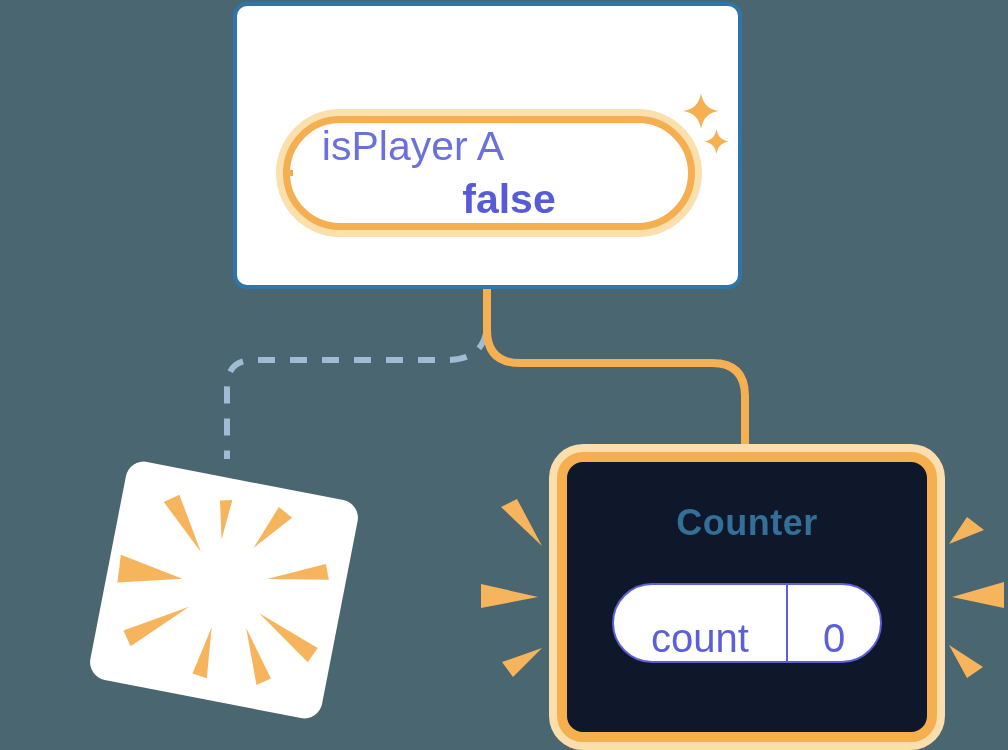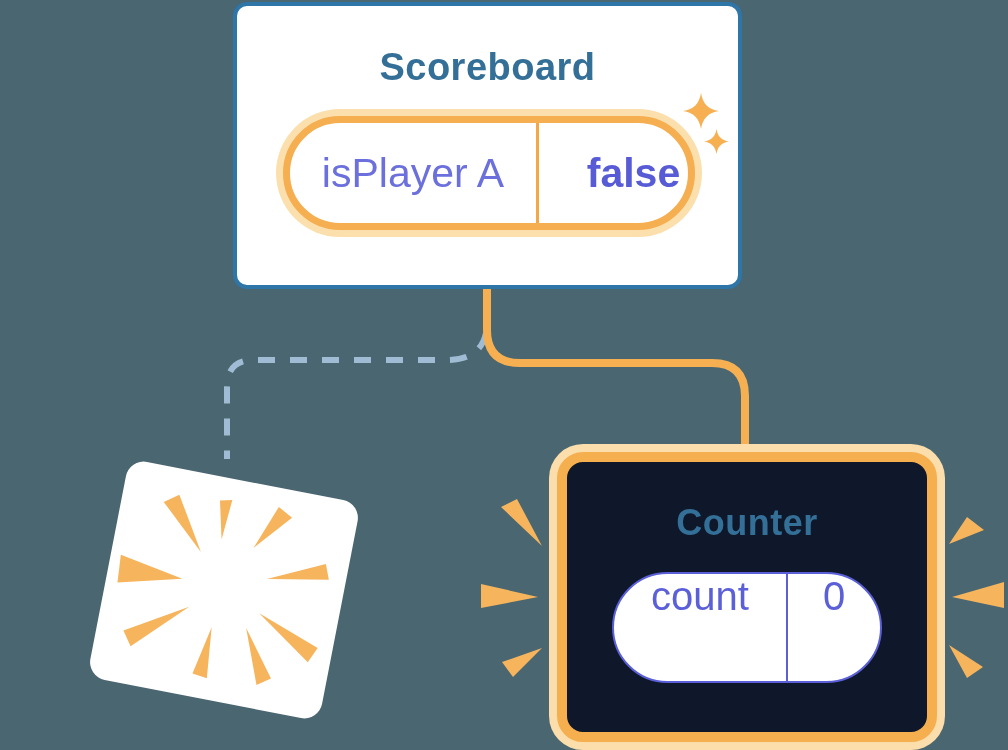--- a/index.html
+++ b/index.html
@@ -25,20 +25,21 @@
     color:#336F96;font-size:38px;font-weight:600;letter-spacing:.5px;
   }
   .scoreboard-card .card-title{margin-top:40px;}
 
   .state-pill-orange{
     position:absolute;left:46px;top:110px;width:412px;height:114px;
     background:#fff;border:7px solid #F5AE50;border-radius:999px;
     box-shadow:0 0 0 7px #FBDFAD;
     box-sizing:border-box;display:flex;align-items:stretch;
     overflow:hidden;
+    flex-direction:column;
   }
   .state-pill-orange .pill-key{
     width:246px;display:flex;align-items:center;justify-content:center;
     color:#6B70DC;font-size:41px;
   }
   .state-pill-orange .pill-divider{
     width:3px;background:#F2A845;height:100%;
   }
   .state-pill-orange .pill-value{
     flex:1;display:flex;align-items:center;justify-content:center;
@@ -50,23 +51,23 @@
 
   
   .counter-card{
     position:absolute;left:557px;top:452px;width:380px;height:290px;
     background:#0f172a;border:10px solid #F6AF4E;border-radius:26px;
     box-shadow:0 0 0 8px #FBDEAC;
     box-sizing:border-box;
   }
   .counter-card .card-title{margin-top:40px;font-size:36px;}
   .state-pill-purple{
-    position:absolute;left:45px;top:110px;width:270px;height:111px;
+    position:absolute;left:45px;top:121px;width:270px;height:80px;
     background:#fff;border:2px solid #5B60D8;border-radius:999px;
-    box-sizing:border-box;display:flex;align-items:flex-start;overflow:hidden;
+    box-sizing:border-box;display:flex;align-items:flex-end;overflow:hidden;
   }
   .state-pill-purple .pill-key{
     width:172px;display:flex;align-items:center;justify-content:center;
     color:#5B60D8;font-size:40px;
   }
   .state-pill-purple .pill-divider{width:2px;background:#5B60D8;height:100%;}
   .state-pill-purple .pill-value{
     flex:1;display:flex;align-items:center;justify-content:center;
     color:#5B60D8;font-size:40px;
   }
@@ -87,21 +88,20 @@
 <div class="stage">
 
   <svg class="connectors" viewBox="0 0 1008 750">
 
     <path d="M486 333 C482 352 468 359 450 360 L254 360 Q227 360 227 387 L227 459" fill="none" stroke="#9FBCD4" stroke-width="6" stroke-dasharray="17 15"></path>
 
     <path d="M487 287 L487 330 Q487 363 520 363 L712 363 Q745 363 745 396 L745 457" fill="none" stroke="#F6B052" stroke-width="8"></path>
   </svg>
 
   <div class="scoreboard-card">
-    <div class="card-title">Scoreboard</div>
     <div class="state-pill-orange">
       <div class="pill-key">isPlayer A</div>
       <div class="pill-divider"></div>
       <div class="pill-value">false</div>
     </div>
   </div>
 
   <svg class="sparkle sparkle-big" viewBox="0 0 32 32">
     <path d="M16 0C17.5 9.5 22.5 14.5 32 16C22.5 17.5 17.5 22.5 16 32C14.5 22.5 9.5 17.5 0 16C9.5 14.5 14.5 9.5 16 0Z" fill="#F6B052"></path>
   </svg>

